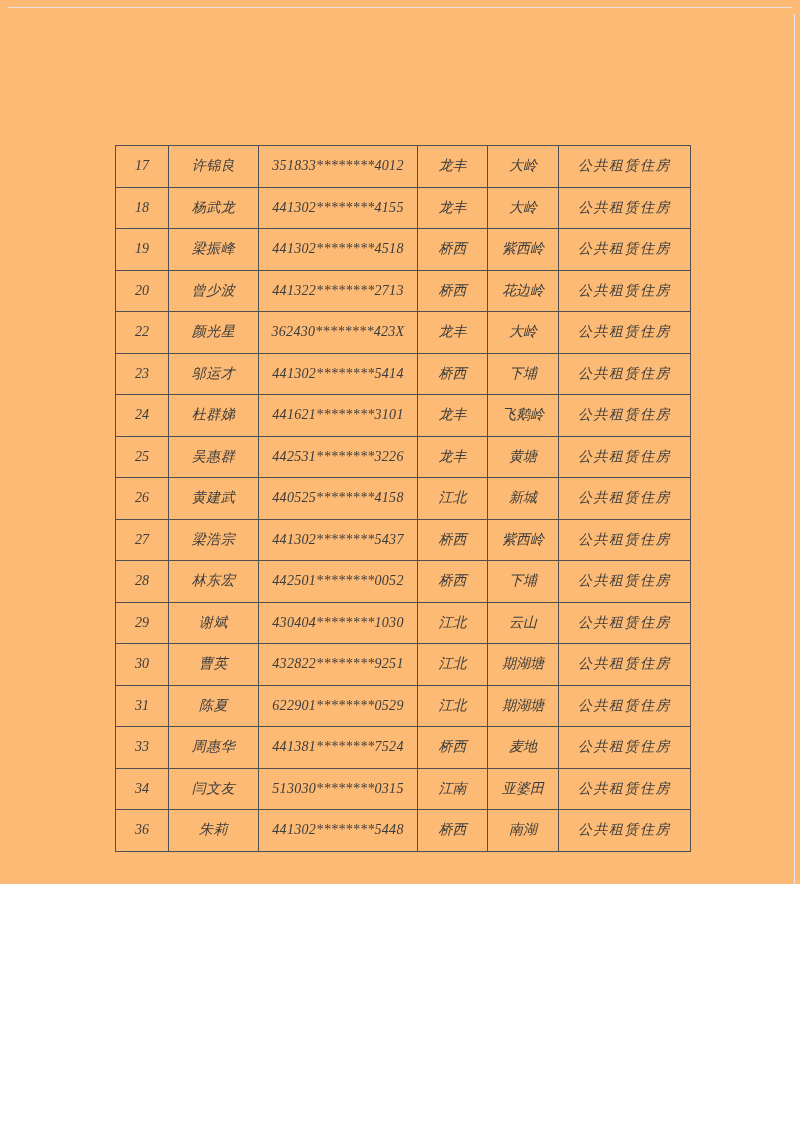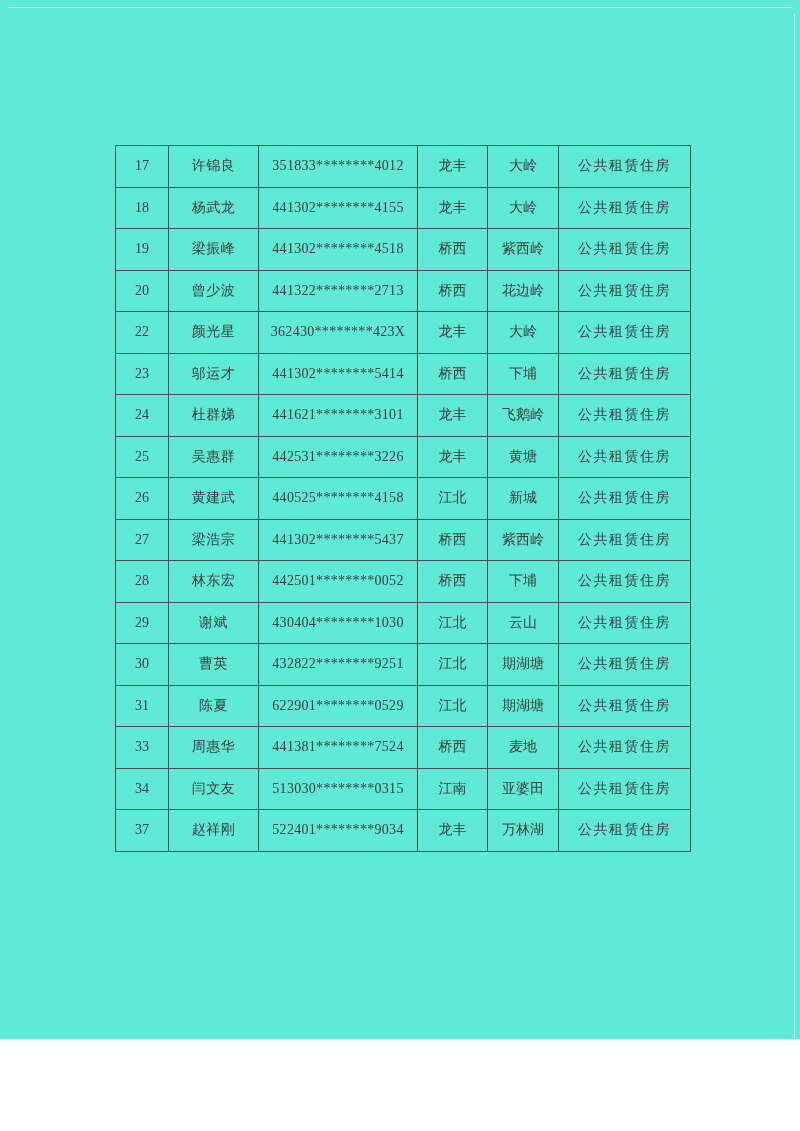--- a/index.html
+++ b/index.html
@@ -3,24 +3,25 @@
 <meta charset="utf-8">
 <style>
   html, body {
     margin: 0;
     padding: 0;
     background: #ffffff;
   }
   .page {
     position: relative;
     width: 800px;
-    height: 1039px;
-    background: #5eead4;
+    height: 884px;
+    background: #fdba74;
     overflow: hidden;
     font-family: "Liberation Serif", "DejaVu Serif", serif;
+    font-style: italic;
   }
   
   .edge-top {
     position: absolute;
     top: 7px; left: 8px;
     width: 784px; height: 1px;
     background: #e3e3e3;
   }
   .edge-right {
     position: absolute;
@@ -200,24 +201,24 @@
         </tr>
         <tr>
           <td class="col-no">34</td>
           <td class="col-name">闫文友</td>
           <td class="col-id_number">513030********0315</td>
           <td class="col-district">江南</td>
           <td class="col-community">亚婆田</td>
           <td class="col-housing_type">公共租赁住房</td>
         </tr>
         <tr>
-          <td class="col-no">37</td>
-          <td class="col-name">赵祥刚</td>
-          <td class="col-id_number">522401********9034</td>
-          <td class="col-district">龙丰</td>
-          <td class="col-community">万林湖</td>
+          <td class="col-no">36</td>
+          <td class="col-name">朱莉</td>
+          <td class="col-id_number">441302********5448</td>
+          <td class="col-district">桥西</td>
+          <td class="col-community">南湖</td>
           <td class="col-housing_type">公共租赁住房</td>
         </tr>
       </tbody>
   </table>
 
   <div class="page-number">4</div>
 </div>
 
 </body></html>

